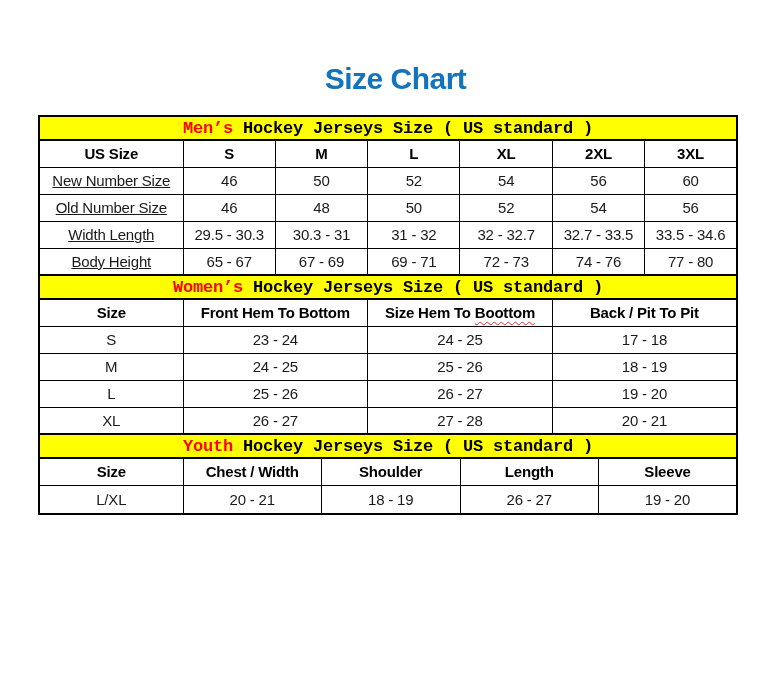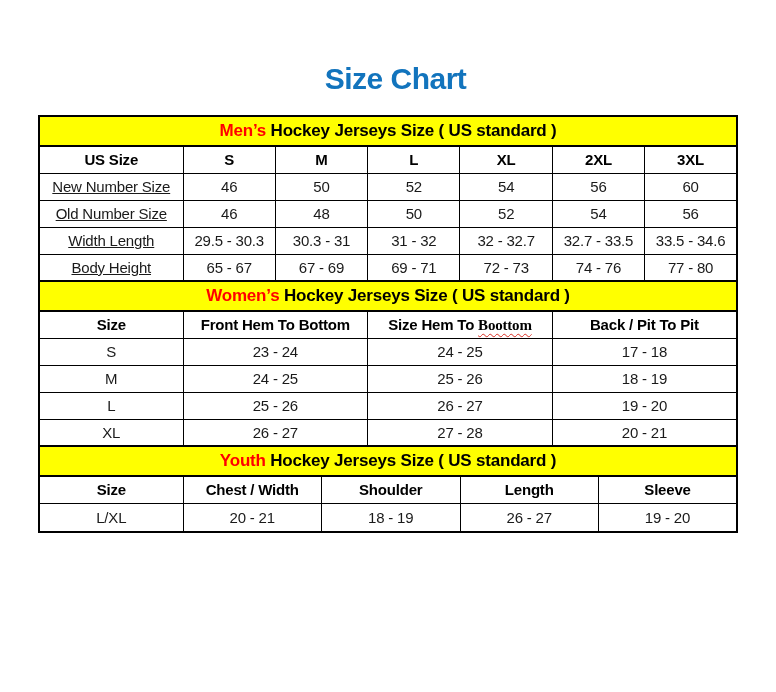--- a/index.html
+++ b/index.html
@@ -33,39 +33,39 @@
     vertical-align: middle;
     padding: 0 2px;
     font-size: 15px;
     letter-spacing: -0.2px;
     overflow: hidden;
     white-space: nowrap;
   }
   tr.band td {
     background: #FFFF00;
     border: 2px solid #000;
-    height: 30px;
+    height: 24px;
     font-size: 17px;
     font-weight: bold;
     color: #000;
+    font-family: Liberation Mono, monospace;
   }
   tr.band .accent { color: #FF0000; }
   tr.cols th { height: 27px; font-weight: bold; color: #000; }
   tr.row td { height: 27px; font-weight: normal; }
   table.sec.youth tr.row td { height: 29px; }
   td.lbl-plain { font-weight: normal; text-decoration: underline; }
   td.lbl-bold { font-weight: bold; }
   col.col-label { width: 144px; }
   .misspelled {
     text-decoration: underline;
     text-decoration-style: wavy;
     text-decoration-color: #D93025;
     text-decoration-thickness: 1px;
     text-underline-offset: 3px;
-    font-family: Liberation Serif, serif;
   }
 </style>
 </head>
 <body>
 
 <div class="page">
 
   <h1 class="page-title">Size Chart</h1>
 
   <div class="tables-wrap">

